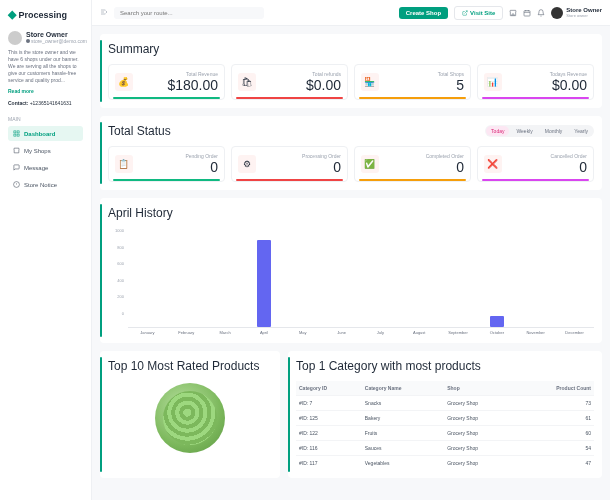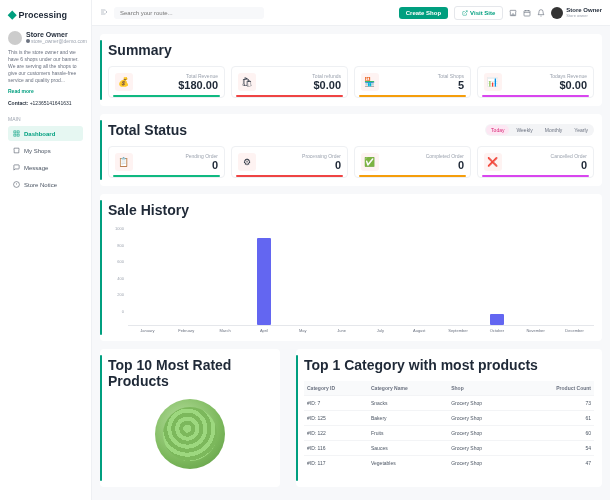--- a/index.html
+++ b/index.html
@@ -30,41 +30,41 @@
 .btn-visit{background:#fff;color:#009f7f;border:1px solid #e5e7eb}
 .top-icons{display:flex;gap:6px;align-items:center;margin-left:auto}
 .top-ico{width:8px;height:8px;color:#6b7280}
 .user-pill{display:flex;align-items:center;gap:3px}
 .user-av{width:12px;height:12px;border-radius:50%;background:#333}
 .user-name{font-size:6px;font-weight:700;line-height:1}
 .user-role{font-size:4px;color:#9ca3af}
 .content{flex:1;padding:8px;overflow-y:auto}
 .card{background:#fff;border-radius:4px;padding:8px;margin-bottom:8px;position:relative}
 .accent{position:absolute;left:0;top:6px;bottom:6px;width:2px;background:#009f7f;border-radius:2px}
-.card-title{font-size:14px;font-weight:700;margin-bottom:8px}
+.card-title{font-size:12px;font-weight:400;margin-bottom:8px}
 .metrics{display:flex;gap:6px}
 .metric{flex:1;border:1px solid #eef0f3;border-radius:4px;padding:6px;display:flex;align-items:center;gap:4px;position:relative;overflow:hidden}
 .metric-bar{position:absolute;left:4px;right:4px;bottom:0;height:2px;border-radius:1px}
 .m1 .metric-bar{background:#10b981}.m2 .metric-bar{background:#ef4444}.m3 .metric-bar{background:#f59e0b}.m4 .metric-bar{background:#d946ef}
 .metric-ico{width:18px;height:18px;background:#fef3f2;border-radius:3px;display:flex;align-items:center;justify-content:center;font-size:9px}
 .metric-txt{flex:1;text-align:right}
 .metric-label{font-size:5px;color:#9ca3af}
-.metric-val{font-size:11px;font-weight:700}
+.metric-val{font-size:14px;font-weight:400}
 .order-head{display:flex;justify-content:space-between;align-items:center;margin-bottom:8px}
 .tabs{display:flex;gap:2px;background:#f3f4f6;border-radius:10px;padding:1px}
 .tab{padding:2px 5px;font-size:5px;color:#6b7280;border-radius:8px}
 .tab.active{background:#fce7f3;color:#db2777}
 .chart{height:100px;display:flex;align-items:flex-end;padding-left:20px;position:relative}
 .y-axis{position:absolute;left:0;top:0;bottom:12px;display:flex;flex-direction:column;justify-content:space-between;font-size:4px;color:#9ca3af;text-align:right;width:16px}
 .bars{display:flex;flex:1;align-items:flex-end;height:88px;gap:0;border-bottom:1px solid #e5e7eb}
 .bar-col{flex:1;display:flex;flex-direction:column;align-items:center;justify-content:flex-end;height:100%}
 .bar{width:14px;background:#6366f1;border-radius:1px}
 .x-labels{display:flex;padding-left:20px;margin-top:2px}
 .x-labels span{flex:1;text-align:center;font-size:4px;color:#6b7280}
-.two-col{display:flex;gap:16px}
+.two-col{display:flex;gap:8px}
 .two-col .card{flex:1}
 .prod-img{width:70px;height:70px;margin:10px auto;border-radius:50%;background:radial-gradient(circle at 40% 35%,#b8e0a0,#7cb85c 60%,#5a9640);position:relative}
 .prod-img::before{content:"";position:absolute;inset:8px;border-radius:50%;background:repeating-radial-gradient(circle at 45% 40%,#9dd87f 0 4px,#7cb85c 4px 8px)}
 table{width:100%;border-collapse:collapse;font-size:5px}
 th{text-align:left;padding:4px 3px;color:#6b7280;font-weight:600;background:#f9fafb}
 td{padding:4px 3px;color:#4b5563;border-top:1px solid #f3f4f6}
 td:last-child,th:last-child{text-align:right}
 </style>
 </head>
 <body>
@@ -245,21 +245,21 @@
                 <div class="metric-label">Cancelled Order</div>
                 <div class="metric-val">0</div>
               </div>
               <div class="metric-bar"></div>
             </div>
           </div>
       </div>
 
       <div class="card">
         <div class="accent"></div>
-        <div class="card-title">Sale History</div>
+        <div class="card-title">April History</div>
         <div class="chart">
           <div class="y-axis" id="y-axis">
               <span>1000</span>
               <span>800</span>
               <span>600</span>
               <span>400</span>
               <span>200</span>
               <span>0</span>
             </div>
           <div class="bars" id="bars">

